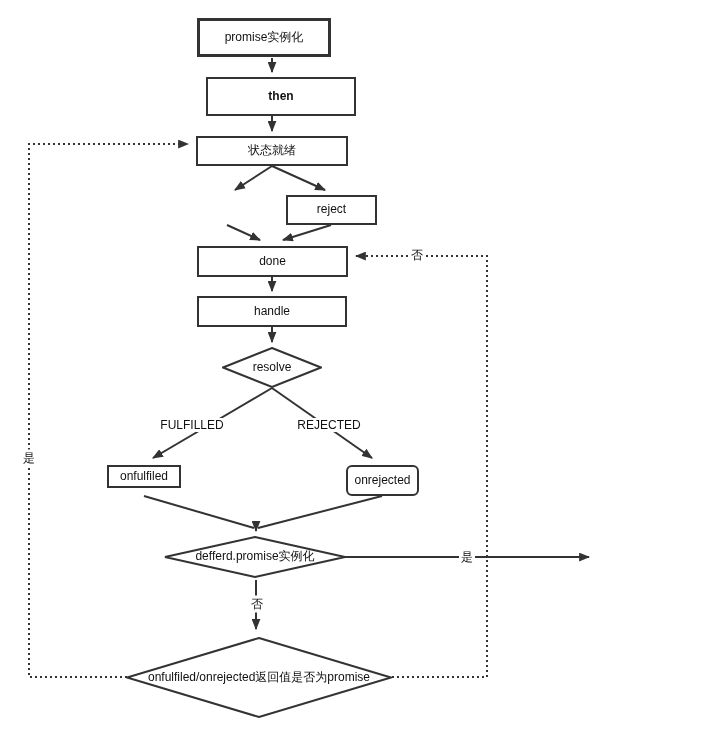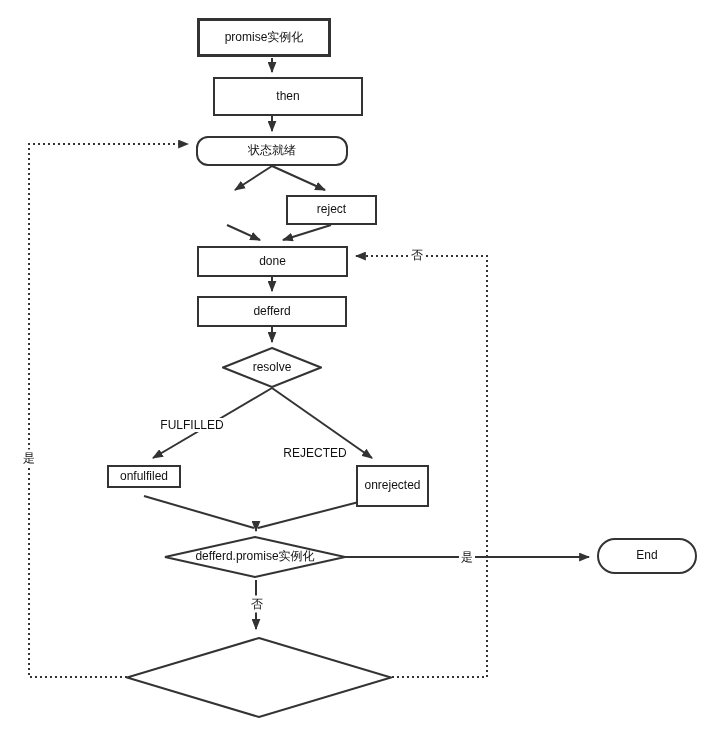--- a/index.html
+++ b/index.html
@@ -56,73 +56,71 @@
     <path d="M345 557 L589 557" marker-end="url(#arrowhead)"></path>
 
     <path class="dotted" d="M127 677 L29 677 L29 144 L188 144" marker-end="url(#arrowhead)"></path>
     <path class="dotted" d="M392 677 L487 677 L487 256 L356 256" marker-end="url(#arrowhead)"></path>
   </svg>
 
   <div class="node rect thick" style="left:197px;top:18px;width:134px;height:39px;">
     <span>promise实例化</span>
   </div>
 
-  <div class="node rect" style="left:213px;top:77px;width:150px;height:39px;">
+  <div class="node rect" style="left:206px;top:77px;width:150px;height:39px;font-weight:bold;">
     <span>then</span>
   </div>
 
-  <div class="node rect" style="left:196px;top:136px;width:152px;height:30px;border-radius:12px;">
+  <div class="node rect" style="left:196px;top:136px;width:152px;height:30px;">
     <span>状态就绪</span>
   </div>
 
 
   <div class="node rect" style="left:197px;top:246px;width:151px;height:31px;">
     <span>done</span>
   </div>
 
   <div class="node rect" style="left:286px;top:195px;width:91px;height:30px;">
     <span>reject</span>
   </div>
 
   <div class="node rect" style="left:197px;top:296px;width:150px;height:31px;">
-    <span>defferd</span>
+    <span>handle</span>
   </div>
 
   <div class="node diamond" style="left:222px;top:347px;width:100px;height:41px;">
     <svg viewBox="0 0 100 41">
       <polygon points="50,1 99,20.5 50,40 1,20.5"></polygon>
     </svg>
     <span>resolve</span>
   </div>
 
   <div class="node rect" style="left:107px;top:465px;width:74px;height:23px;">
     <span>onfulfiled</span>
   </div>
 
-  <div class="node rect" style="left:356px;top:465px;width:73px;height:42px;">
+  <div class="node rect" style="left:346px;top:465px;width:73px;height:31px;border-radius:6px;">
     <span>onrejected</span>
   </div>
 
   <div class="node diamond" style="left:164px;top:536px;width:182px;height:42px;">
     <svg viewBox="0 0 182 42">
       <polygon points="91,1 181,21 91,41 1,21"></polygon>
     </svg>
     <span>defferd.promise实例化</span>
   </div>
 
   <div class="node diamond" style="left:126px;top:637px;width:266px;height:81px;">
     <svg viewBox="0 0 266 81">
       <polygon points="133,1 265,40.5 133,80 1,40.5"></polygon>
     </svg>
+    <span>onfulfiled/onrejected返回值是否为promise</span>
   </div>
 
-  <div class="node stadium" style="left:597px;top:538px;width:100px;height:36px;">
-    <span>End</span>
-  </div>
 
   <div class="edge-label" style="left:192px;top:425px;">FULFILLED</div>
-  <div class="edge-label" style="left:315px;top:425px;margin-top:28px;">REJECTED</div>
+  <div class="edge-label" style="left:329px;top:425px;">REJECTED</div>
   <div class="edge-label" style="left:467px;top:557px;">是</div>
   <div class="edge-label" style="left:257px;top:604px;">否</div>
   <div class="edge-label" style="left:29px;top:458px;">是</div>
   <div class="edge-label" style="left:417px;top:255px;">否</div>
 
 </div>
 
 </body></html>

